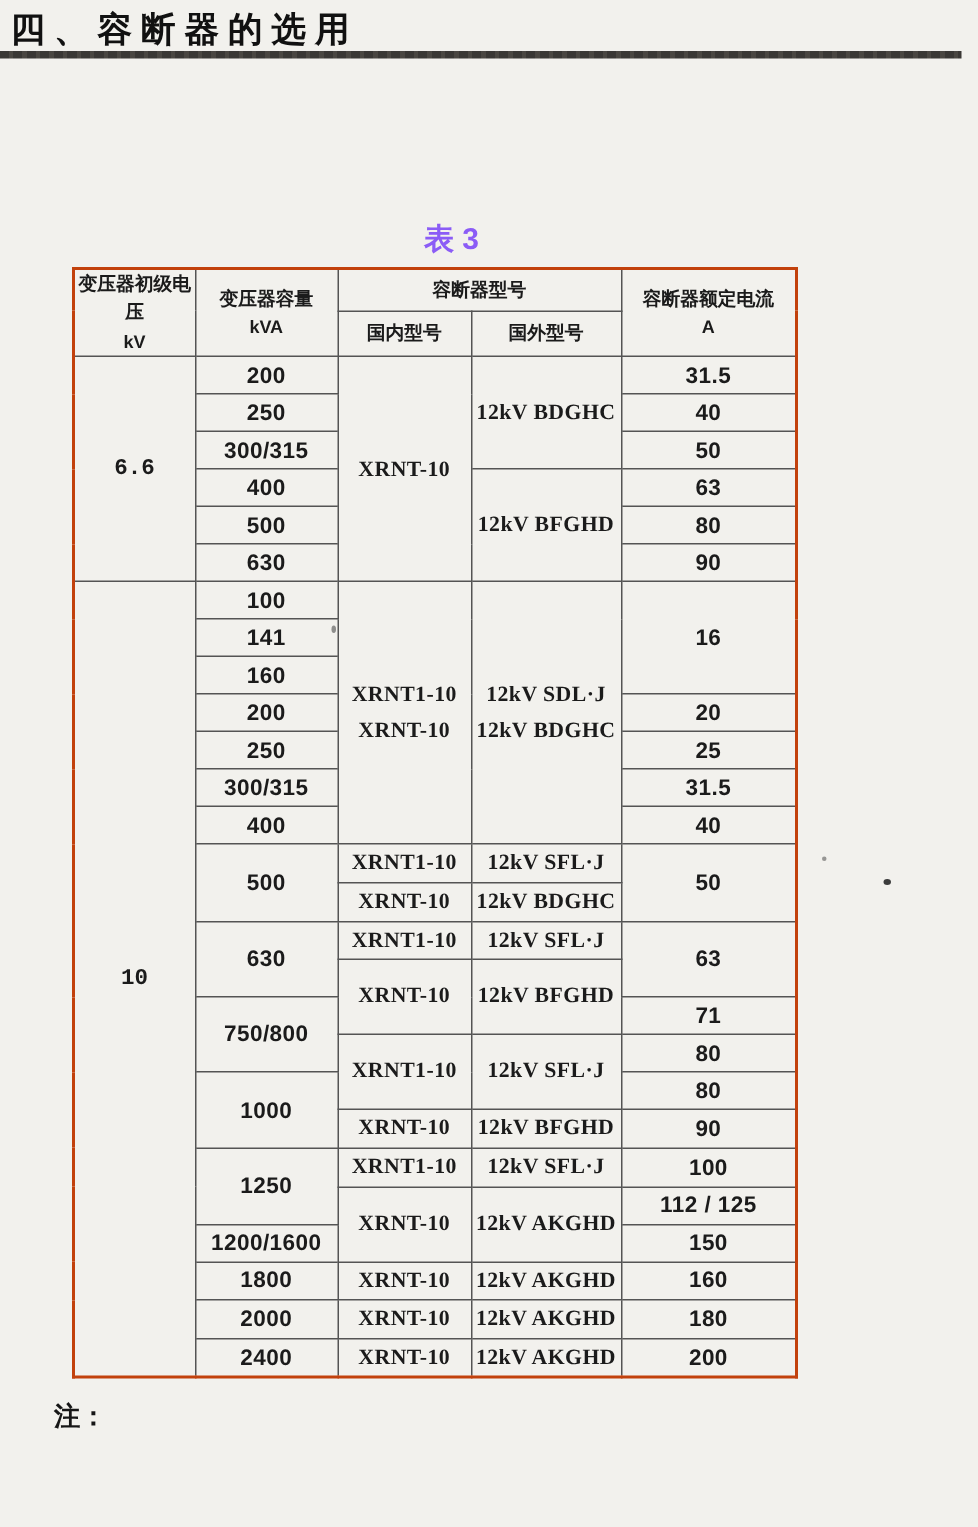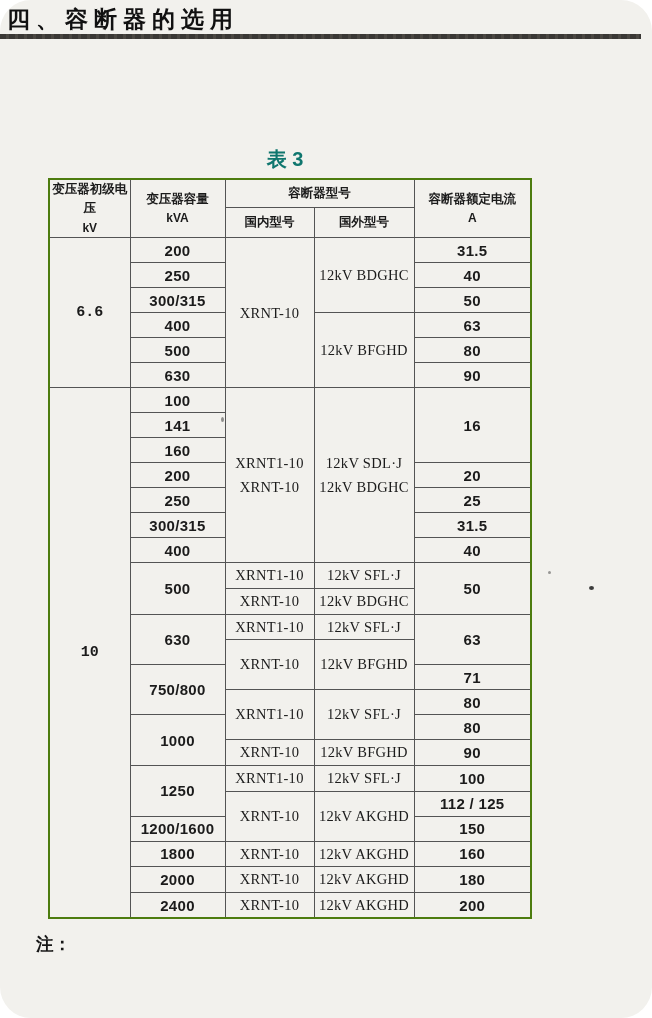--- a/index.html
+++ b/index.html
@@ -1,58 +1,58 @@
 <!DOCTYPE html>
 <html><head>
 <meta charset="utf-8">
 <style>
   * { margin:0; padding:0; box-sizing:border-box; }
   html,body { width:652px; }
   body { font-family:"Liberation Sans", sans-serif; }
   .page {
     position:relative; width:652px; height:1018px;
-    background:#f2f1ed; overflow:hidden; color:#1d1d1d;border-radius:31px;
+    background:#f2f1ed; overflow:hidden; color:#1d1d1d;
   }
   
   .section-heading {
     position:absolute; left:7px; top:4px;
     font-size:23px; font-weight:bold; letter-spacing:6px; color:#111;
   }
   .heading-rule {
     position:absolute; left:0; top:34px; width:641px; height:5px;
     background:repeating-linear-gradient(90deg,#3a3835 0 6px,#4a4742 6px 9px);
   }
   .subtitle {
     position:absolute; left:85px; top:63px;
     font-size:20px; font-weight:bold; letter-spacing:0.5px; color:#161616;
   }
   .table-title {
-    position:absolute; left:44px; top:146px; width:482px;
-    text-align:center; font-size:20px; font-weight:bold; color:#0f766e;
+    position:absolute; left:60px; top:146px; width:482px;
+    text-align:center; font-size:20px; font-weight:bold; color:#8b5cf6;
   }
   
   table.spec {
     position:absolute; left:48px; top:178px; width:482px;
     border-collapse:collapse; table-layout:fixed;
-    border:2px solid #4d7c0f;
+    border:2px solid #c2410c;
   }
   table.spec th, table.spec td {
     border:1px solid #545454; text-align:center; vertical-align:middle;
     color:#1b1b1b; overflow:hidden;
   }
   thead tr.h1 { height:26px; }
   thead tr.h2 { height:28px; }
   th { font-size:12.5px; font-weight:bold; line-height:1.55; }
   th .unit { font-size:12px; font-weight:bold; }
   tbody tr { height:25px; }
   td.c0 { font-size:15px; font-weight:bold;font-family:Liberation Mono, monospace; }
   td.c1 { font-size:15px; font-weight:bold; letter-spacing:0.3px; }
   td.c2, td.c3 {
     font-family:"Liberation Serif", serif;
-    font-size:14.5px; font-weight:normal; letter-spacing:0.3px;
+    font-size:14.5px; font-weight:bold; letter-spacing:0.3px;
     white-space:pre-line; line-height:1.7;
   }
   td.c4 { font-size:15px; font-weight:bold; letter-spacing:0.3px;margin-left:26px; }
   
   .note {
     position:absolute; left:36px; top:928px; display:flex;
     font-size:17.5px; font-weight:bold; color:#161616; line-height:1.85;
   }
   .note-label { flex:0 0 49px; }
   

